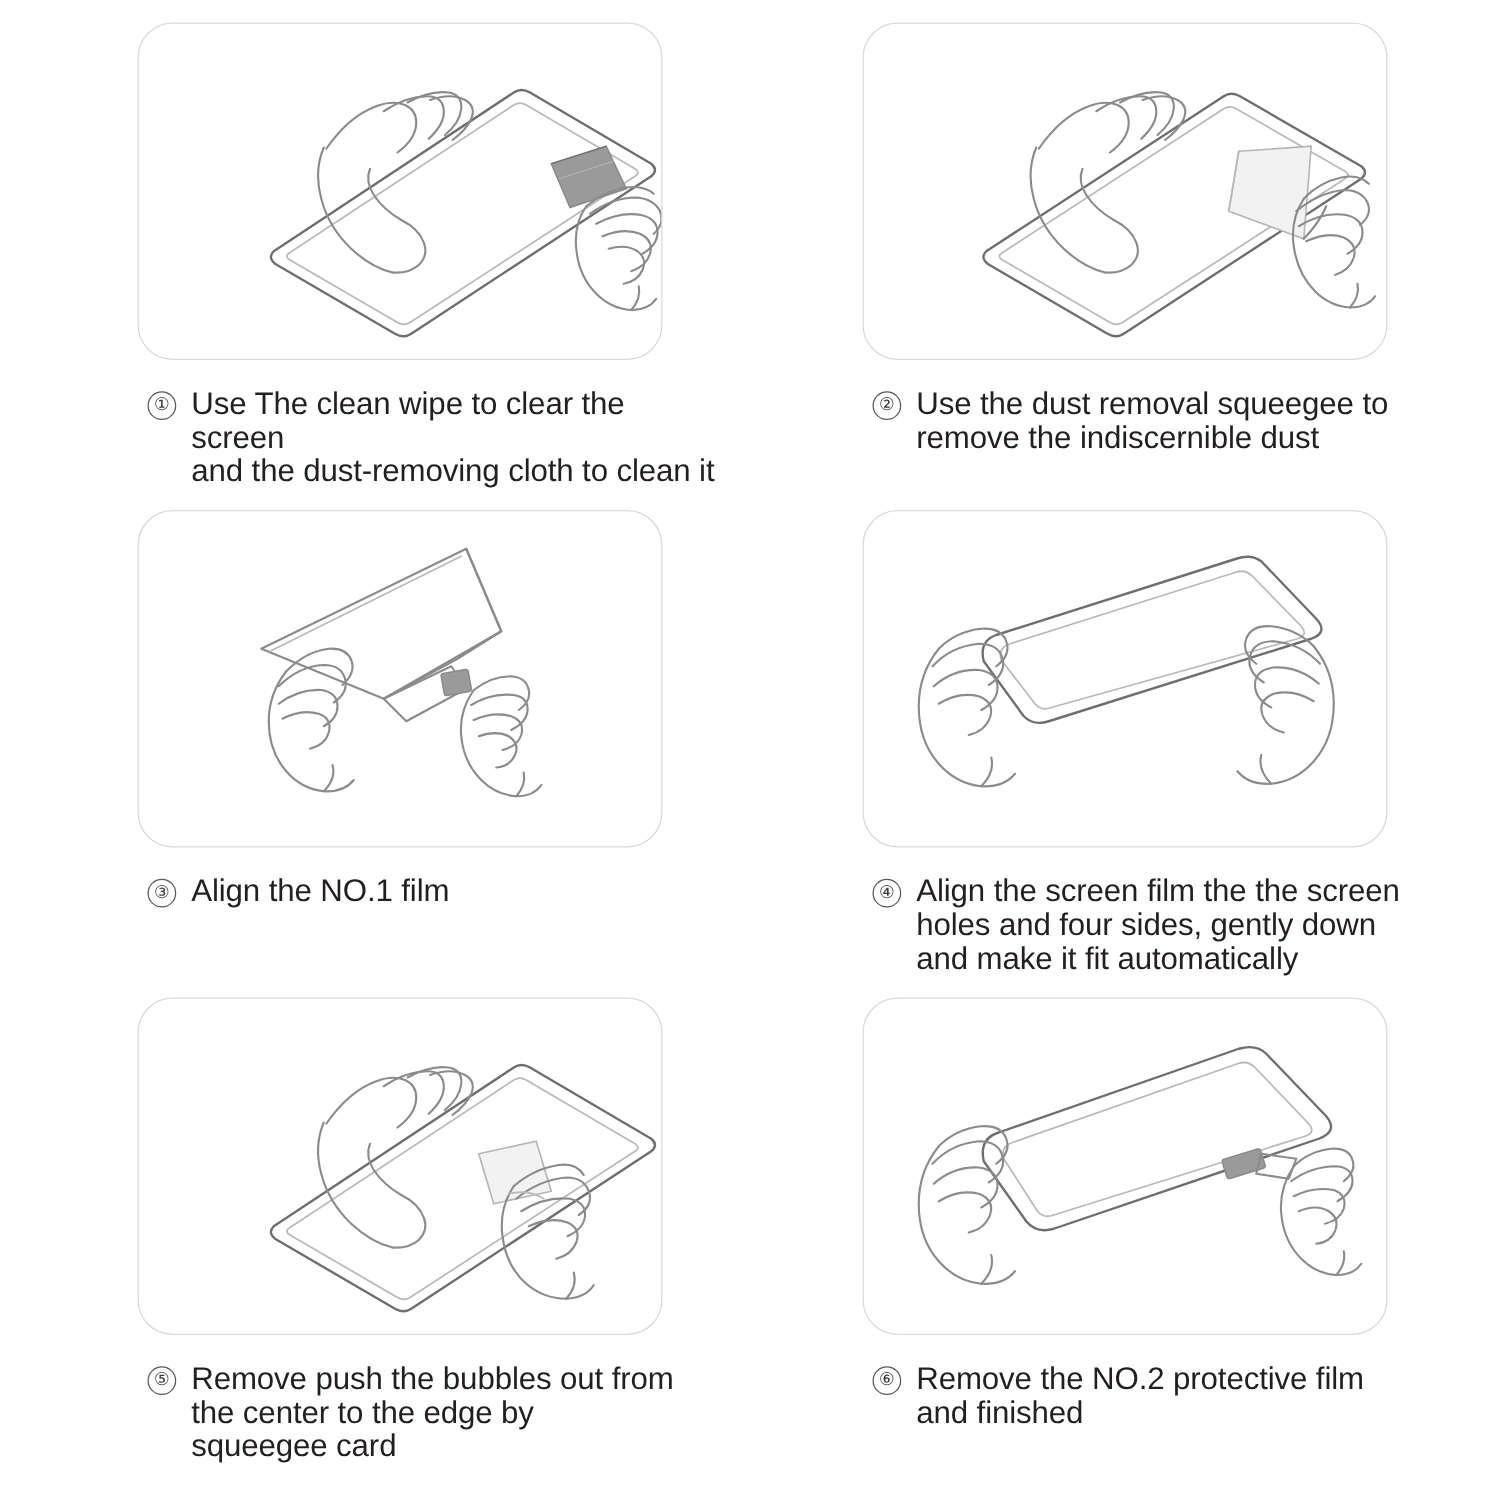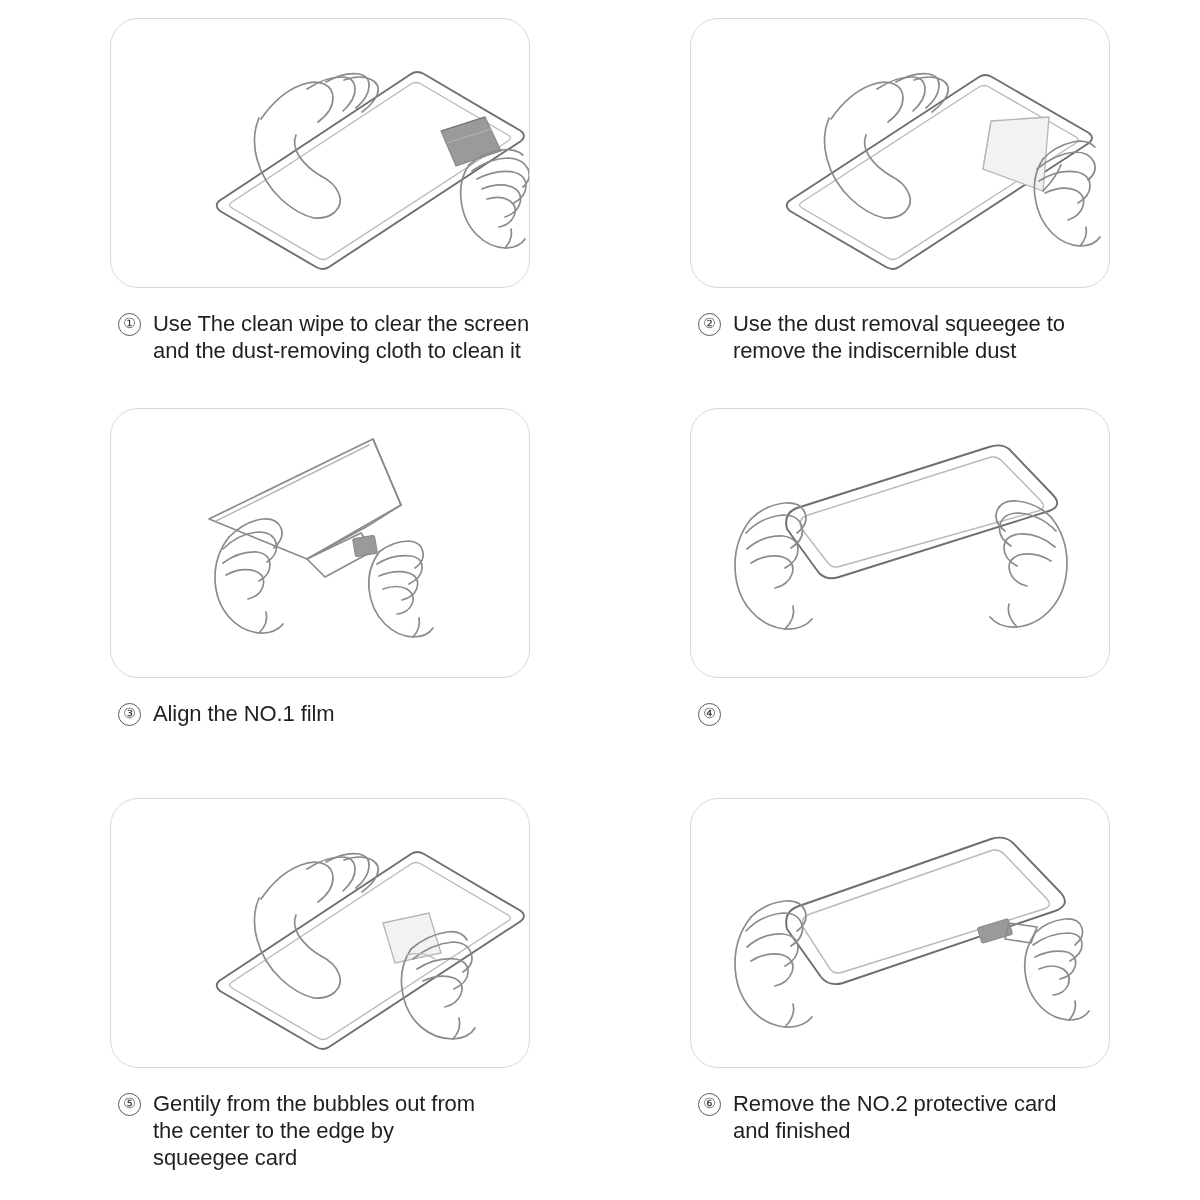--- a/index.html
+++ b/index.html
@@ -63,21 +63,21 @@
     border-radius: 50%;
     font-size: 14px;
     line-height: 19px;
     text-align: center;
     color: #3a3a3c;
     margin-top: 3px;
     margin-right: 12px;
     font-family: "Liberation Sans", sans-serif;
   }
   .cap-text {
-    font-size: 22px;
+    font-size: 25px;
     line-height: 27px;
     color: #231f20;
     letter-spacing: -0.1px;
     white-space: pre-line;
     font-family: "Liberation Sans", sans-serif;
   }
   
   .ln { fill: none; stroke: #8b8b8b; stroke-width: 1.7; stroke-linecap: round; stroke-linejoin: round; }
   .ln-l { fill: none; stroke: #b9b9b9; stroke-width: 1.4; stroke-linecap: round; stroke-linejoin: round; }
   .ln-d { fill: none; stroke: #6e6e6e; stroke-width: 1.9; stroke-linecap: round; stroke-linejoin: round; }
@@ -238,20 +238,23 @@
             <path class="ln" d="M365 122 Q350 106 328 104 Q312 104 309 116 Q306 128 320 137"></path>
             <path class="ln" d="M364 138 Q348 124 328 125 Q313 127 313 139 Q313 150 326 157"></path>
             <path class="ln" d="M360 152 Q344 142 328 146 Q315 151 319 163 Q323 174 336 177"></path>
             <path class="ln" d="M360 108 Q376 128 376 154 Q376 182 360 200 Q346 216 326 218 Q308 219 299 208"></path>
             <path class="ln" d="M326 218 Q315 207 318 195"></path>
           </g>
         </svg>
       </div>
       <div class="caption">
         <div class="num">④</div>
+        <div class="cap-text">Align the screen film the the screen
+holes and four sides,  gently down
+and make it fit automatically</div>
       </div>
     </div>
 
     <div class="step">
       <div class="panel">
         <svg width="420" height="270" viewBox="0 0 420 270" xmlns="http://www.w3.org/2000/svg">
           <g>
             <path class="ln-d" d="M108 182 L300 55 Q306 51 313 55 L410 112 Q416 117 410 122 L218 248 Q212 252 205 248 L109 192 Q103 187 108 182 Z"></path>
             <path class="ln-l" d="M121 183 L300 65 Q305 62 310 65 L397 116 Q402 119 397 122 L217 239 Q212 242 207 239 L121 189 Q116 186 121 183 Z"></path>
           </g>
@@ -276,21 +279,21 @@
             <path class="ln" d="M306 170 Q325 158 345 160 Q358 163 357 174 Q356 184 343 190"></path>
             <path class="ln" d="M312 182 Q329 174 343 179 Q354 184 350 195 Q346 205 334 208"></path>
             <path class="ln" d="M300 150 Q288 168 291 190 Q294 214 310 228 Q324 240 342 240 Q358 239 364 229"></path>
             <path class="ln" d="M342 240 Q351 230 348 219"></path>
             <path class="ln-l" d="M296 156 Q312 152 324 160"></path>
           </g>
         </svg>
       </div>
       <div class="caption">
         <div class="num">⑤</div>
-        <div class="cap-text">Gentily from the bubbles out from
+        <div class="cap-text">Remove push the bubbles out from
 the center to the edge by
 squeegee card</div>
       </div>
     </div>
 
     <div class="step">
       <div class="panel">
         <svg width="420" height="270" viewBox="0 0 420 270" xmlns="http://www.w3.org/2000/svg">
 
           <g>
@@ -317,19 +320,19 @@
             <path class="ln" d="M342 146 Q358 134 378 134 Q391 135 391 146 Q391 155 379 162"></path>
             <path class="ln" d="M344 158 Q360 150 376 153 Q387 157 384 168 Q381 177 369 180"></path>
             <path class="ln" d="M348 170 Q362 164 372 170 Q381 176 377 186 Q373 195 362 196"></path>
             <path class="ln" d="M344 134 Q332 152 334 172 Q336 194 350 208 Q362 220 378 221 Q392 221 398 212"></path>
             <path class="ln" d="M378 221 Q386 212 384 202"></path>
           </g>
         </svg>
       </div>
       <div class="caption">
         <div class="num">⑥</div>
-        <div class="cap-text">Remove the NO.2 protective card
+        <div class="cap-text">Remove the NO.2 protective film
 and finished</div>
       </div>
     </div>
 
   </div>
 </div>
 
 </body></html>

